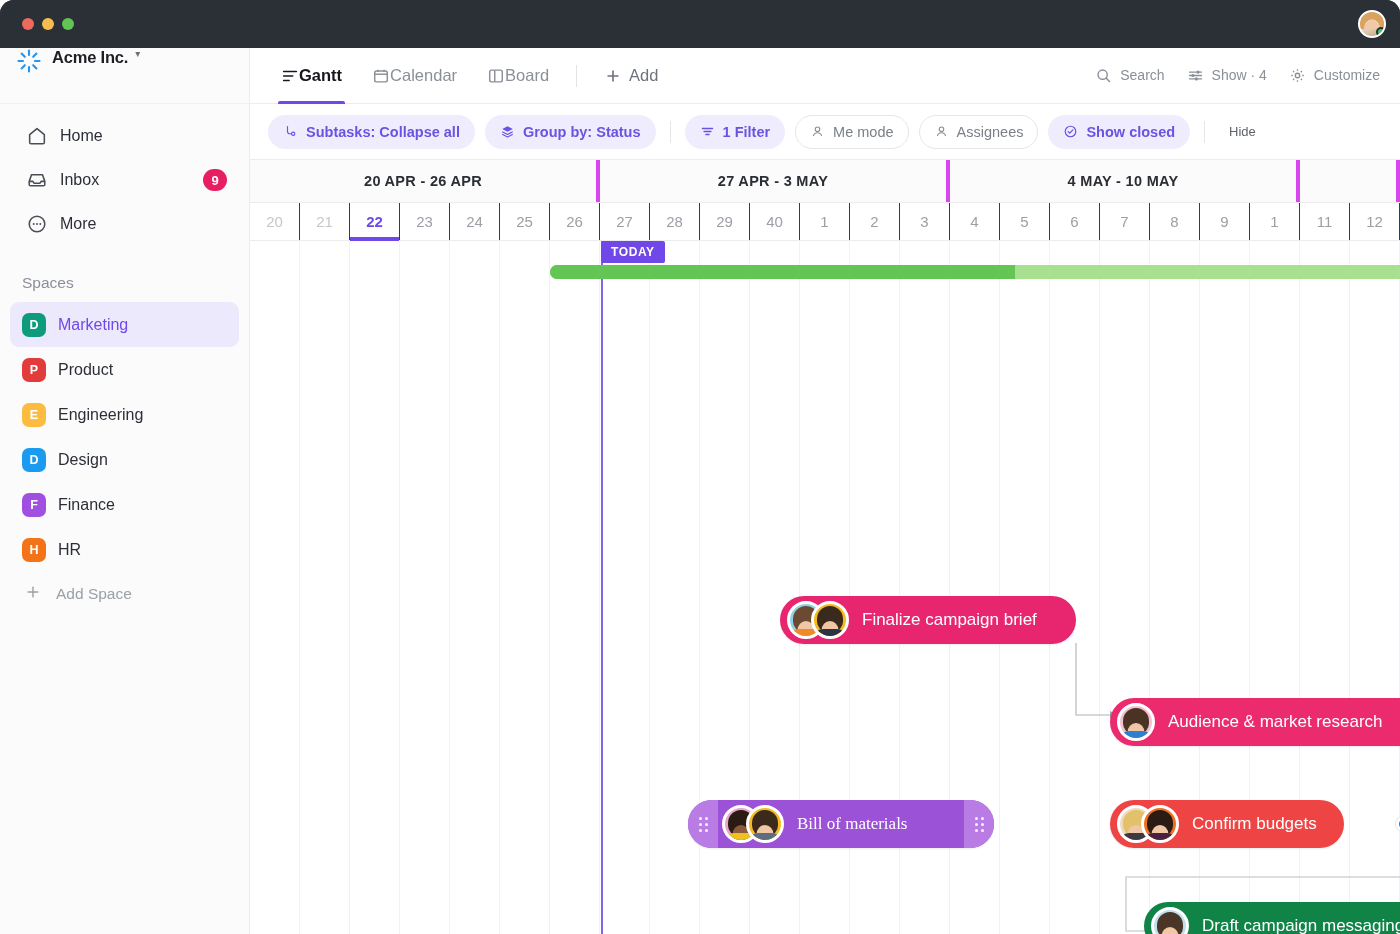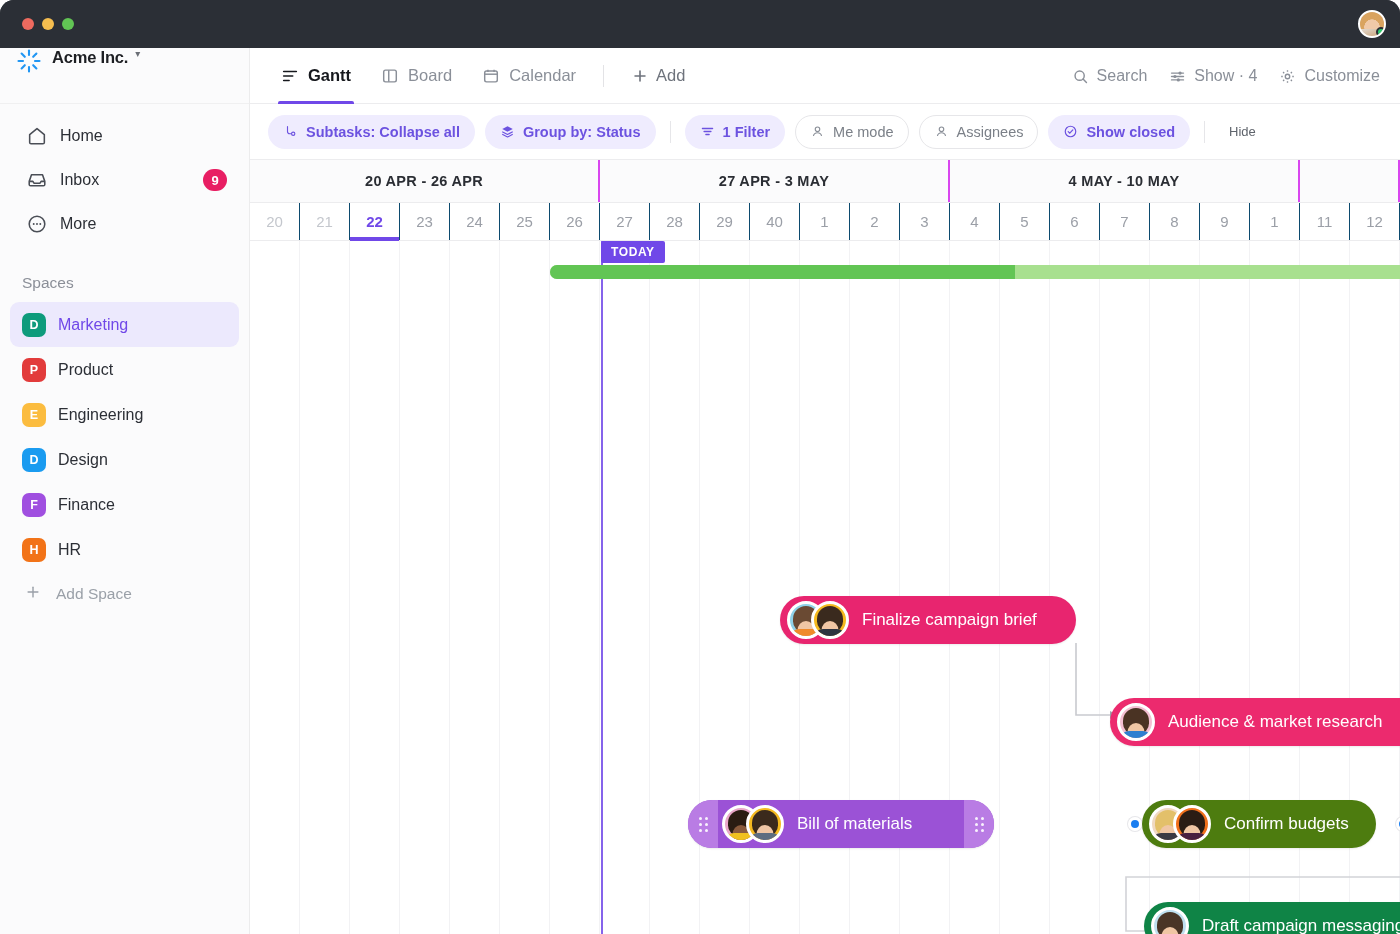--- a/index.html
+++ b/index.html
@@ -106,37 +106,37 @@
   
   .main { flex: 1; position: relative; min-width: 0; background: #fff; }
 
   .viewbar {
     height: 56px; display: flex; align-items: center;
     padding: 0 20px 0 18px; border-bottom: 1px solid #ececee;
     position: relative;
   }
   .tabs { display: flex; align-items: center; gap: 4px; height: 56px; }
   .tab {
-    display: flex; align-items: center; gap: 9px;
+    display: flex; align-items: center; 
     padding: 0 13px; height: 56px; font-size: 16.5px;
     color: #8a8f98; cursor: pointer; position: relative;
   }
   .tab .ic { width: 18px; height: 18px; }
   .tab.active { color: #16181d; font-weight: 700; }
   .tab.active::after {
     content: ''; position: absolute; left: 10px; right: 10px; bottom: 0;
     height: 3px; background: #7048e8; border-radius: 2px 2px 0 0;
   }
   .vsep { width: 1px; height: 22px; background: #e3e3e6; margin: 0 10px; }
   .tab.add { color: #6e737c; gap: 7px; }
 
   .viewbar-right { margin-left: auto; display: flex; align-items: center; gap: 22px; }
   .vb-action {
-    display: flex; align-items: flex-end; gap: 8px;
-    font-size: 16px; color: #8a8f98; cursor: pointer;
+    display: flex; align-items: flex-start; gap: 8px;
+    font-size: 14px; color: #8a8f98; cursor: pointer;
   }
   .vb-action .ic { width: 17px; height: 17px; }
 
   .filterbar {
     height: 56px; display: flex; align-items: center; gap: 10px;
     padding: 0 18px; border-bottom: 1px solid #ececee;
   }
   .chip {
     display: flex; align-items: center; gap: 8px;
     height: 34px; padding: 0 14px; border-radius: 17px;
@@ -149,21 +149,21 @@
   .chip-sep { width: 1px; height: 22px; background: #e6e6e9; margin: 0 4px; }
   .hide-btn { font-size: 13px; color: #5f646c; padding: 0 10px; cursor: pointer; }
 
   
   .gantt { position: relative; height: 774px; overflow: hidden; background: #fff; }
 
   .weeks { display: flex; height: 43px; border-bottom: 1px solid #ececee; background: #fbfbfc; }
   .week {
     display: flex; align-items: center; justify-content: center;
     font-size: 14.5px; font-weight: 700; color: #2b2e34;
-    letter-spacing: 0.3px; border-right: 2px solid #d946ef;
+    letter-spacing: 0.3px; border-right: 4px solid #d946ef;
     flex: 0 0 auto;
   }
   .days { display: flex; height: 38px; border-bottom: 1px solid #ececee; background: #fff; }
   .day {
     flex: 0 0 50px; display: flex; align-items: center; justify-content: center;
     font-size: 15px; color: #9b9fa7; border-right: 1px solid #0c4a6e;
     position: relative;
   }
   .day.dim { color: #c4c7cd; }
   .day.today { color: #7048e8; font-weight: 700; }
@@ -364,36 +364,36 @@
                 <line x1="3" y1="5" x2="17" y2="5"></line>
                   <line x1="3" y1="10" x2="13" y2="10"></line>
                   <line x1="3" y1="15" x2="9" y2="15"></line>
               </svg>
             </span>
             <span>Gantt</span>
           </div>
           <div class="tab">
             <span class="ic">
               <svg viewBox="0 0 20 20" width="18" height="18" fill="none" stroke="#8a8f98" stroke-width="1.6">
-                <rect x="3" y="3.5" width="14" height="13" rx="2"></rect>
-                  <line x1="8.6" y1="3.5" x2="8.6" y2="16.5"></line>
-              </svg>
-            </span>
-            <span>Board</span>
-          </div>
-          <div class="tab">
-            <span class="ic">
-              <svg viewBox="0 0 20 20" width="18" height="18" fill="none" stroke="#8a8f98" stroke-width="1.6">
                 <rect x="3" y="4.5" width="14" height="12" rx="2"></rect>
                   <line x1="3" y1="8" x2="17" y2="8"></line>
                 <line x1="6.6" y1="3" x2="6.6" y2="5.6"></line>
                   <line x1="13.4" y1="3" x2="13.4" y2="5.6"></line>
               </svg>
             </span>
             <span>Calendar</span>
+          </div>
+          <div class="tab">
+            <span class="ic">
+              <svg viewBox="0 0 20 20" width="18" height="18" fill="none" stroke="#8a8f98" stroke-width="1.6">
+                <rect x="3" y="3.5" width="14" height="13" rx="2"></rect>
+                  <line x1="8.6" y1="3.5" x2="8.6" y2="16.5"></line>
+              </svg>
+            </span>
+            <span>Board</span>
           </div>
           <span class="vsep"></span>
           <div class="tab add">
             <span class="ic">
               <svg viewBox="0 0 20 20" width="18" height="18" fill="none" stroke="#6e737c" stroke-width="1.8" stroke-linecap="round">
                 <line x1="10" y1="4.5" x2="10" y2="15.5"></line>
                   <line x1="4.5" y1="10" x2="15.5" y2="10"></line>
               </svg>
             </span>
             <span>Add</span>
@@ -618,35 +618,35 @@
                 <span class="hairx" style="background:#2a1c12"></span>
                   <span class="face" style="background:#8a5a3c"></span>
                   <span class="body" style="background:#f0c01e"></span>
               </span>
               <span class="av" style="background:#f5b91f">
                 <span class="hairx" style="background:#3b2a1c"></span>
                   <span class="face"></span>
                   <span class="body" style="background:#5d6d80"></span>
               </span>
             </span>
-            <span class="label" style="margin-left:13px; flex:1;">Bill of materials</span>
+            <span class="label" style="margin-left:13px; flex:1;font-family:Liberation Serif, serif;">Bill of materials</span>
             <span class="handle right" style="background:#b97ce4;">
               <span class="dots6">
                   <i></i>
                   <i></i>
                   <i></i>
                   <i></i>
                   <i></i>
                   <i></i>
                 </span>
             </span>
           </div>
 
           <span class="conn-dot" style="left:878px; top:576px;"></span>
-          <div class="bar" style="left:892px; top:559px; width:234px; background:#4d7c0f;">
+          <div class="bar" style="left:860px; top:559px; width:234px; background:#ef4444;">
             <span class="avatars" style="margin-left:7px;">
               <span class="av" style="background:#f0d9c2">
                 <span class="hairx" style="background:#e3c06a"></span>
                   <span class="face"></span>
                   <span class="body" style="background:#3b3a44"></span>
               </span>
               <span class="av" style="background:#f0701c">
                 <span class="hairx" style="background:#2a1c14"></span>
                   <span class="face"></span>
                   <span class="body" style="background:#4a2040"></span>

